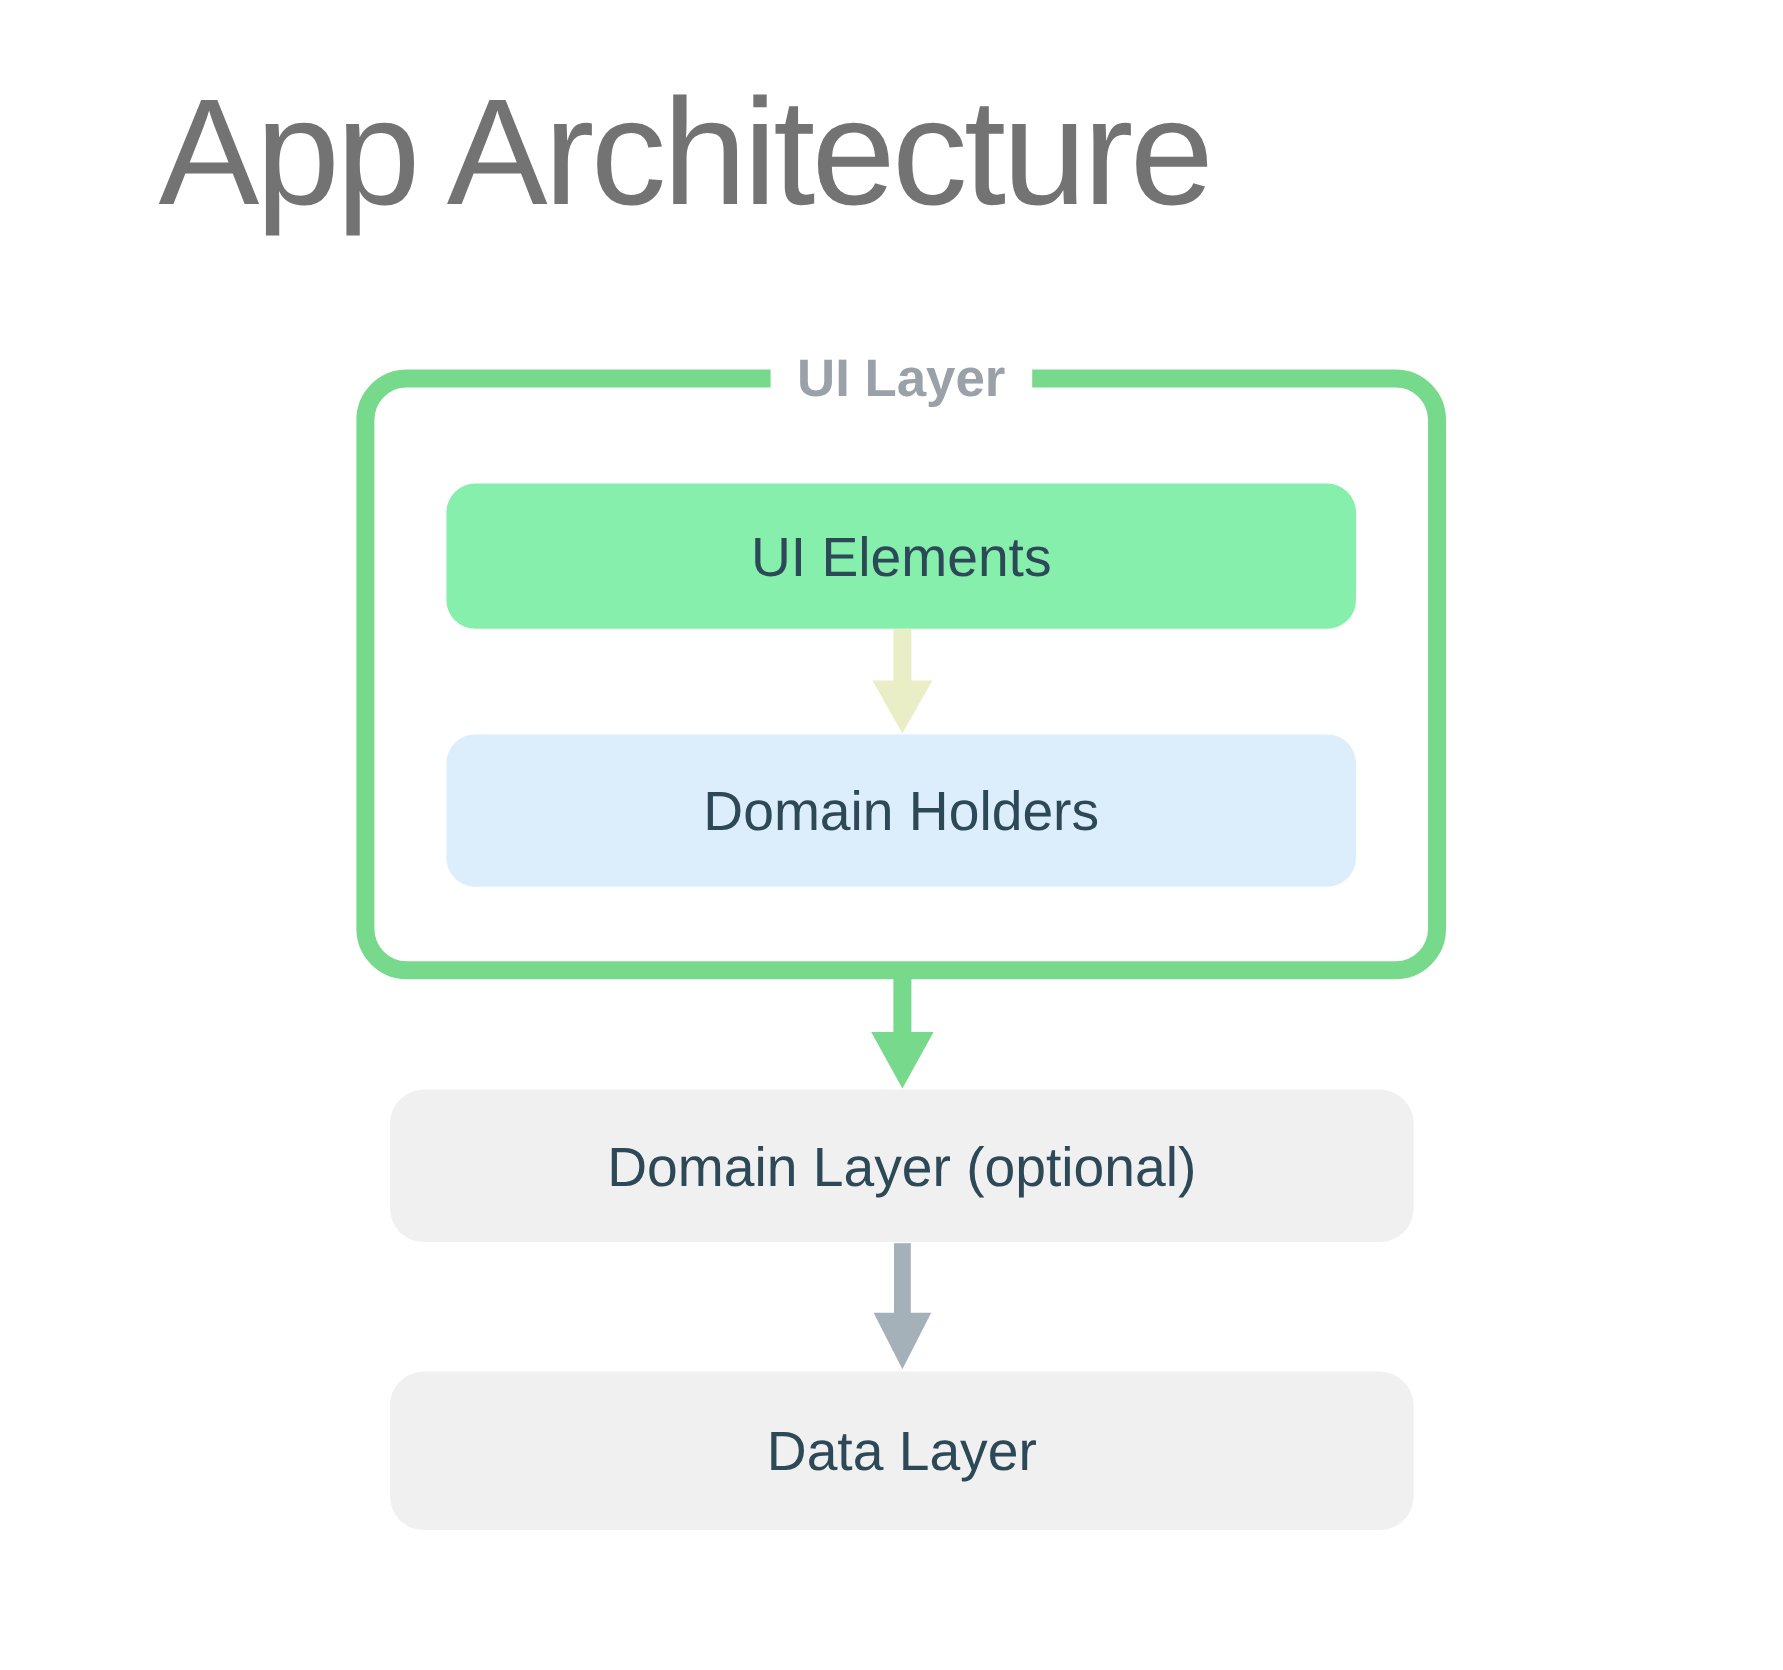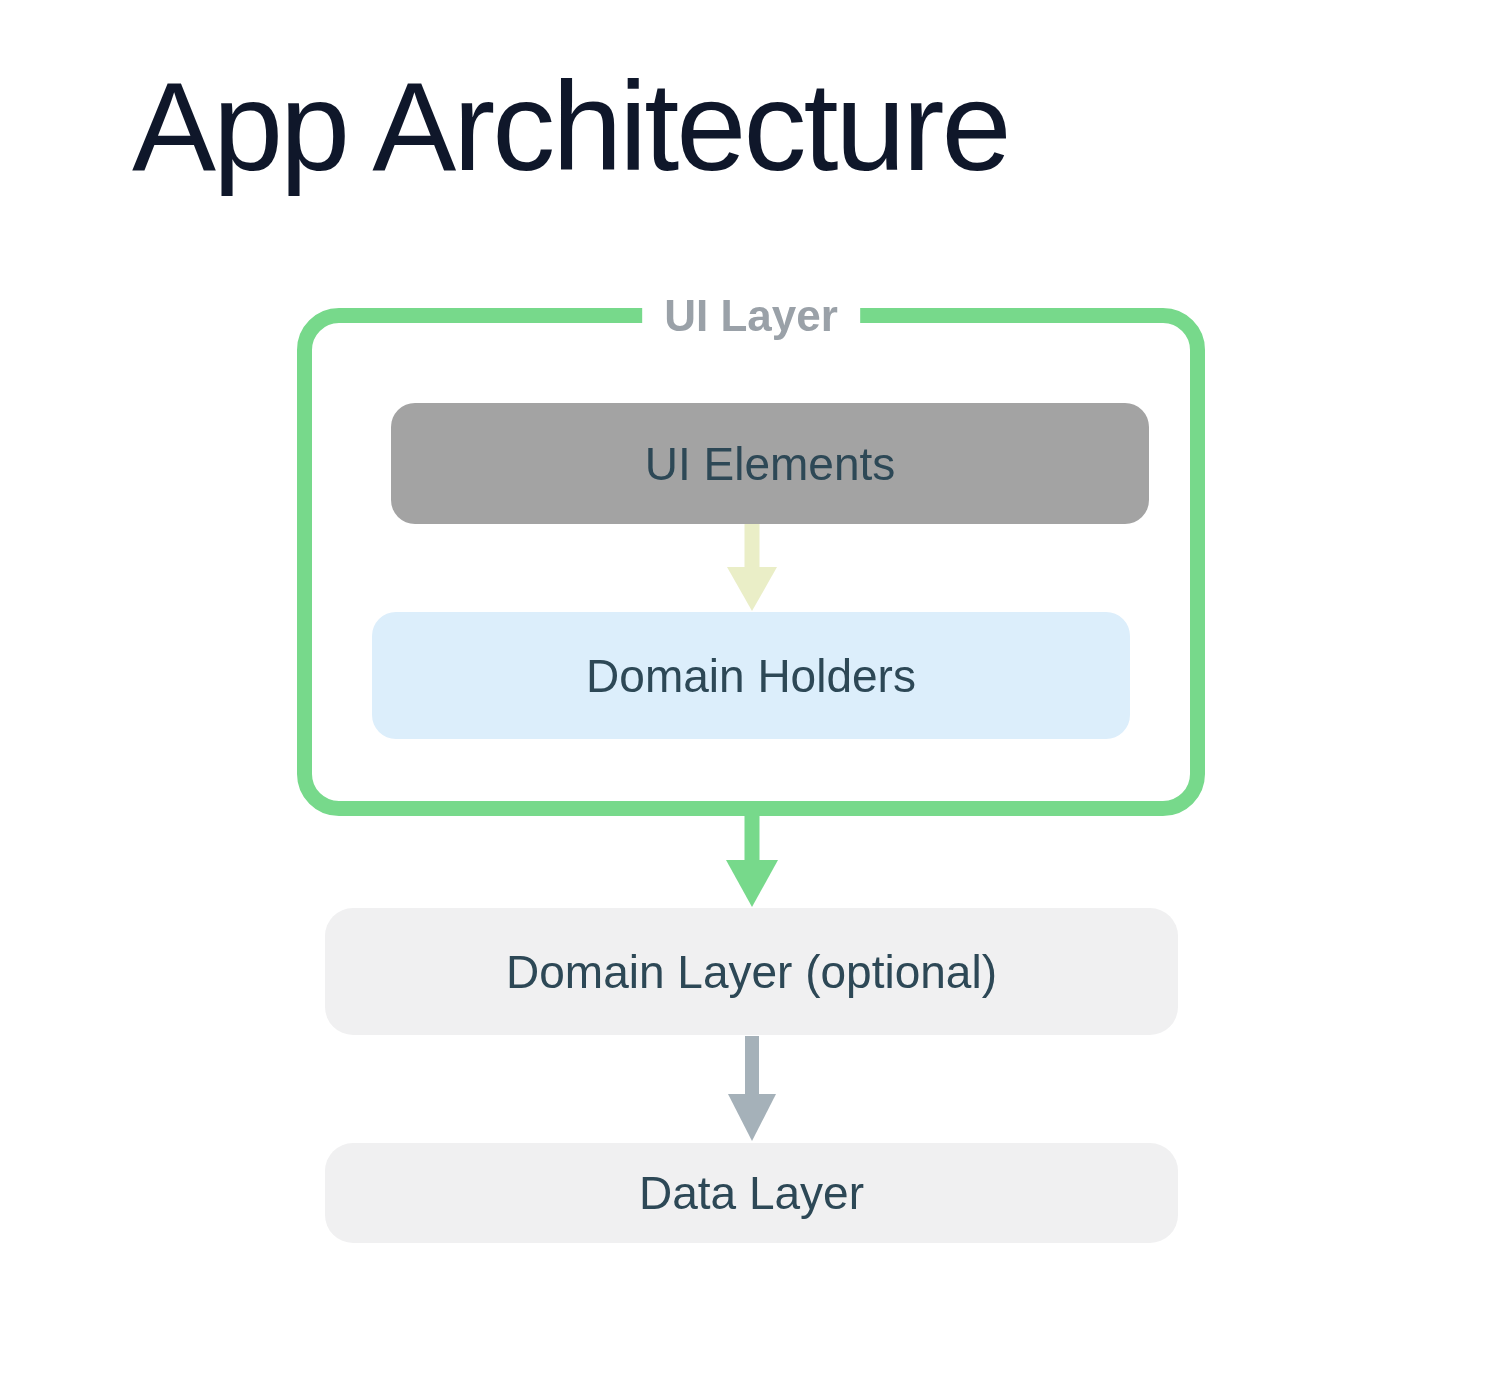--- a/index.html
+++ b/index.html
@@ -19,21 +19,21 @@
   
   .page-title {
     position: absolute;
     left: 132px;
     top: 58px;
     margin: 0;
     font-size: 126px;
     font-weight: 500;
     letter-spacing: -3px;
     line-height: 1.1;
-    color: #0f172a;
+    color: #737373;
     white-space: nowrap;
   }
 
   
   .ui-layer-box {
     position: absolute;
     left: 297px;
     top: 308px;
     width: 908px;
     height: 508px;
@@ -65,22 +65,21 @@
     font-size: 46px;
     color: #2d4856;
     white-space: nowrap;
   }
   .ui-elements-box {
     left: 372px;
     top: 403px;
     width: 758px;
     height: 121px;
     border-radius: 24px;
-    background: #a3a3a3;
-    margin-left: 19px;
+    background: #86efac;
   }
   .state-holders-box {
     left: 372px;
     top: 612px;
     width: 758px;
     height: 127px;
     border-radius: 24px;
     background: #dceefb;
   }
   .domain-layer-box {
@@ -88,21 +87,21 @@
     top: 908px;
     width: 853px;
     height: 127px;
     border-radius: 28px;
     background: #f0f0f1;
   }
   .data-layer-box {
     left: 325px;
     top: 1143px;
     width: 853px;
-    height: 100px;
+    height: 132px;
     border-radius: 28px;
     background: #f0f0f1;
     align-items: center;
   }
 
   
   .arrow {
     position: absolute;
     width: 0;
   }

